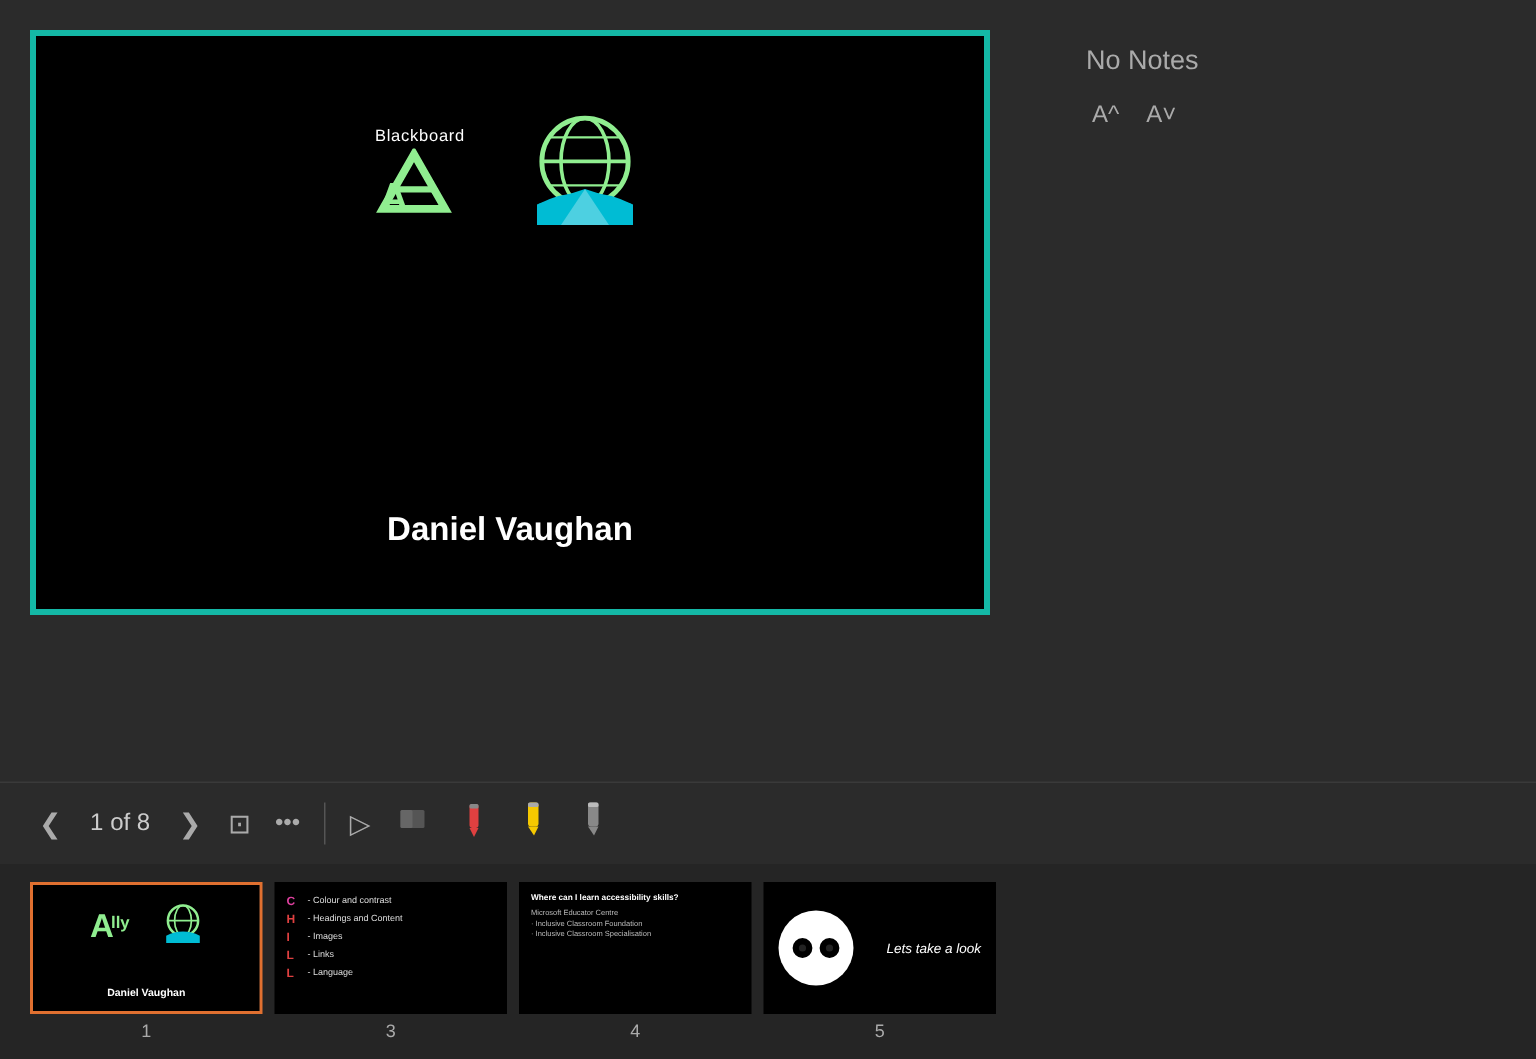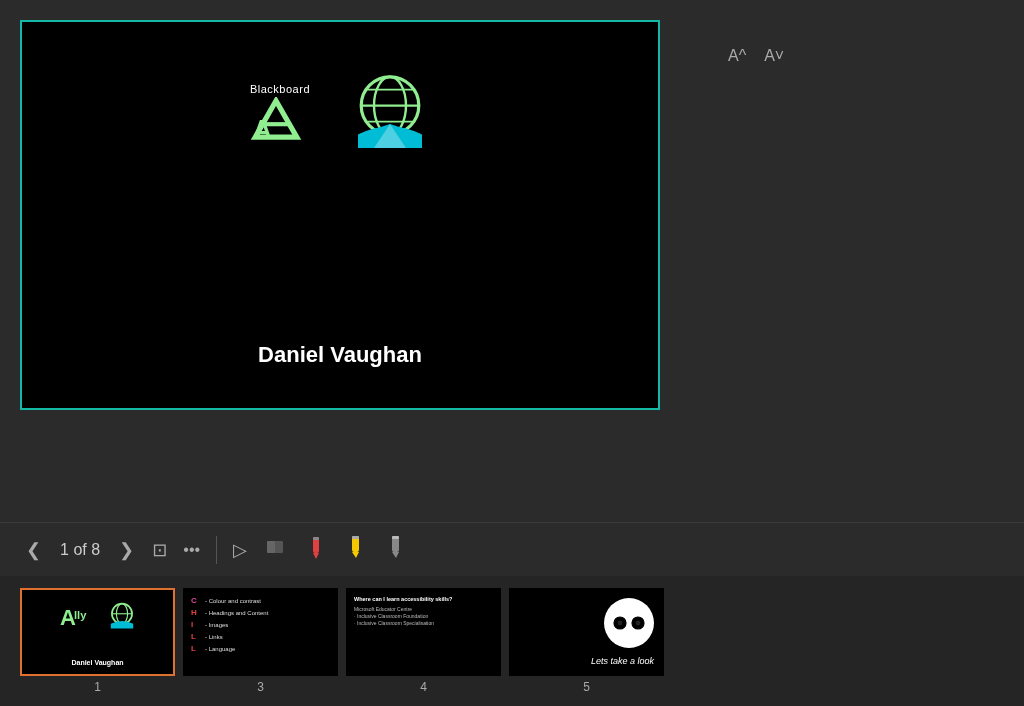--- a/index.html
+++ b/index.html
@@ -23,21 +23,21 @@
     }
 
     
     .slide-container {
       flex: 1;
       display: flex;
       flex-direction: column;
     }
 
     .slide-viewer {
-      border: 2px solid #14b8a6;
+      border: 4px solid #14b8a6;
       background: #000;
       width: 640px;
       height: 390px;
       position: relative;
       overflow: hidden;
     }
 
     .slide-content {
       width: 100%;
       height: 100%;
@@ -276,24 +276,23 @@
       font-size: 5px;
       line-height: 1.4;
     }
 
     
     .thumb5-content {
       width: 100%;
       height: 100%;
       background: #000;
       display: flex;
-      align-items: flex-end;
+      align-items: center;
       justify-content: space-between;
       padding: 8px;
-      flex-direction: column;
     }
     .thumb5-circle {
       width: 50px;
       height: 50px;
       background: #fff;
       border-radius: 50%;
       display: flex;
       align-items: center;
       justify-content: center;
     }
@@ -338,20 +337,21 @@
             <path d="M30,95 L50,65 L70,95 Z" fill="#fff" opacity="0.3"></path>
           </svg>
         </div>
 
         <div class="slide-presenter">Daniel Vaughan</div>
       </div>
     </div>
   </div>
 
   <div class="notes-panel">
+    <div class="notes-title">No Notes</div>
     <div class="font-controls">
       <button class="font-btn">A^</button>
       <button class="font-btn">A˅</button>
     </div>
   </div>
 </div>
 
 <div class="toolbar">
   <button class="nav-btn">❮</button>
   <span class="slide-counter">1 of 8</span>

